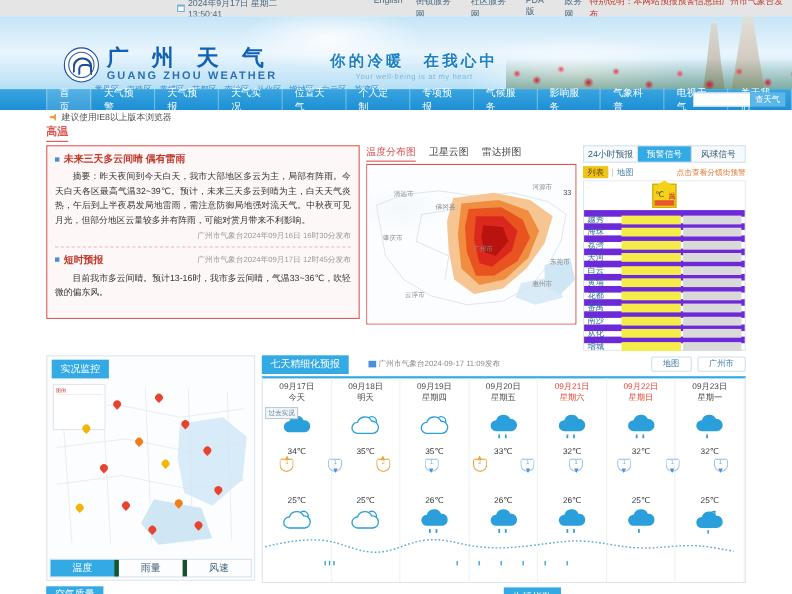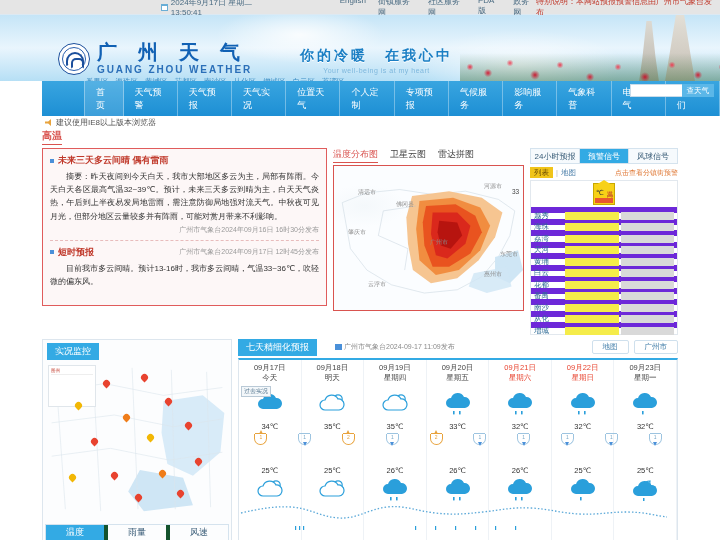--- a/index.html
+++ b/index.html
@@ -75,22 +75,22 @@
   .logo-text .en { font-size:10px; color:#2b6fb8; letter-spacing:1.9px; font-weight:bold; margin-top:1px;}
   .slogan { position:absolute; left:300px; top:32px; text-align:center; }
   .slogan .s1 { font-size:14px; color:#1b7fc4; letter-spacing:3px; font-weight:bold;
     text-shadow:0 1px 0 #fff; }
   .slogan .s2 { font-size:7px; color:#7fb8dd; letter-spacing:.5px; margin-top:2px; }
   .districts { position:absolute; left:86px; top:62px; display:flex; gap:7px;
     font-size:7.5px; color:#3d8ec4; }
   .districts span{cursor:pointer;}
 
   
-  .nav { height:35px; background:linear-gradient(to bottom,#39a5e0,#1d8fd4);
-    display:flex; align-items:stretch; position:relative;margin-left:42px; }
+  .nav { height:19px; background:linear-gradient(to bottom,#39a5e0,#1d8fd4);
+    display:flex; align-items:stretch; position:relative; }
   .nav .items { display:flex; margin-left:42px; }
   .nav .items a { display:flex; align-items:center; padding:0 11px; color:#fff;
     font-size:9px; text-decoration:none; border-right:1px solid rgba(255,255,255,.35); }
   .nav .items a:first-child { border-left:1px solid rgba(255,255,255,.35); }
   .nav .items a.active { background:rgba(255,255,255,.14); }
   .nav .search { position:absolute; right:6px; top:3px; display:flex; height:13px; }
   .nav .search input { width:52px; height:13px; border:1px solid #c9dcea; border-right:none;
     font-size:7.5px; padding:0 3px; outline:none; background:#fff; }
   .nav .search button { height:13px; border:none; background:#5bb7e8; color:#fff;
     font-size:7.5px; padding:0 5px; cursor:pointer; }
@@ -409,26 +409,26 @@
               <span class="name">荔湾</span>
               <span class="c1"></span>
               <span class="c2"></span>
             </div>
           <div class="sb-row">
               <span class="name">天河</span>
               <span class="c1"></span>
               <span class="c2"></span>
             </div>
           <div class="sb-row">
+              <span class="name">白云</span>
+              <span class="c1"></span>
+              <span class="c2"></span>
+            </div>
+          <div class="sb-row">
               <span class="name">黄埔</span>
-              <span class="c1"></span>
-              <span class="c2"></span>
-            </div>
-          <div class="sb-row">
-              <span class="name">白云</span>
               <span class="c1"></span>
               <span class="c2"></span>
             </div>
           <div class="sb-row">
               <span class="name">花都</span>
               <span class="c1"></span>
               <span class="c2"></span>
             </div>
           <div class="sb-row">
               <span class="name">番禺</span>

